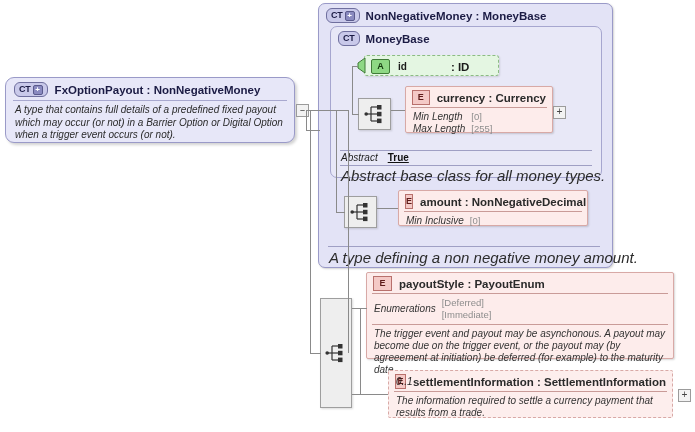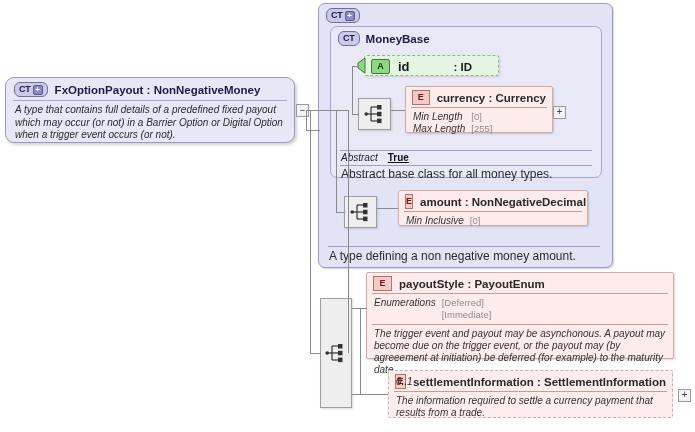--- a/index.html
+++ b/index.html
@@ -42,42 +42,42 @@
   }
   .card.dashed{border:1px dashed #d8a9a6;background:#fdeeed;box-shadow:none;}
   .card-head{display:flex;align-items:center;gap:7px;padding:3px 6px 2px 6px;}
   .e-badge{
     width:17px;height:13px;display:inline-flex;align-items:center;justify-content:center;
     border:1px solid #b8706c;background:#f4c9c6;color:#5d1b19;
     font-size:9px;font-weight:bold;line-height:1;
   }
   .card-name{font-weight:bold;font-size:11.5px;color:#2a2a2a;white-space:nowrap;}
   .card-sep{height:1px;background:#c99b98;margin:0 5px;}
-  .facets{padding:3px 6px 4px 7px;display:flex;gap:6px;}
+  .facets{padding:3px 6px 4px 7px;display:flex;gap:6px;align-items:center;}
   .facet-names{display:flex;flex-direction:column;gap:1px;}
   .facet-vals{display:flex;flex-direction:column;gap:1px;}
   .facet-name{font-style:italic;font-size:10px;color:#333;white-space:nowrap;}
   .facet-val{font-size:9.5px;color:#8d8d8d;white-space:nowrap;}
   .doc{
     font-style:italic;font-size:10px;color:#333;line-height:12px;
     padding:3px 7px 4px 7px;
   }
 
   
   .attr-card{
     background:#e4f6e2;border:1px dashed #8cbb84;border-radius:3px;
     box-shadow:1px 1px 2px rgba(0,0,0,.12);
   }
   .attr-head{display:flex;align-items:center;gap:8px;padding:3px 6px;}
   .a-badge{
     width:17px;height:13px;display:inline-flex;align-items:center;justify-content:center;
     border:1px solid #3f7a37;background:#8ed884;color:#14380f;
     font-size:9px;font-weight:bold;line-height:1;border-radius:2px;
   }
-  .attr-name{font-weight:bold;font-size:13px;color:#1a1a1a;}
+  .attr-name{font-weight:bold;font-size:10px;color:#1a1a1a;}
   .attr-type{font-weight:bold;font-size:11.5px;color:#1a1a1a;}
 
   
   .type-card{
     background:#e7e7f8;border:1px solid #9a9ac8;border-radius:9px;
     box-shadow:2px 2px 3px rgba(0,0,0,.18);
   }
   .type-head{display:flex;align-items:center;gap:7px;padding:4px 8px 3px 8px;}
   .type-sep{height:1px;background:#a8a8cf;margin:0 7px;}
   .type-doc{
@@ -106,34 +106,35 @@
   .vline{width:1px;}
 
   
   .card-label{position:absolute;font-style:italic;font-size:10px;color:#222;}
 
   
   .abstract-row{display:flex;align-items:baseline;gap:10px;}
   .abstract-key{font-style:italic;font-size:10px;color:#222;}
   .abstract-val{font-weight:bold;font-size:10px;color:#111;text-decoration:underline;}
   .grey-sep{height:1px;background:#9f9fc4;}
-  .type-note{font-size:12px;color:#2b2b2b;}
+  .type-note{font-style:italic;font-size:15px;color:#2b2b2b;}
 </style>
 </head>
 <body>
 
 <div class="canvas">
 
   <div class="box container-outer" style="left:318px;top:3px;width:295px;height:265px;">
   </div>
   <div class="ct-head" style="left:326px;top:8px;">
     <span class="badge">
       <span>CT</span>
         <span class="plus">+</span>
     </span>
+    <span class="ct-title">NonNegativeMoney : MoneyBase</span>
   </div>
 
   <div class="box container-inner" style="left:330px;top:26px;width:272px;height:152px;">
   </div>
   <div class="ct-head" style="left:338px;top:31px;">
     <span class="badge">
         <span>CT</span>
       </span>
     <span class="ct-title">MoneyBase</span>
   </div>

